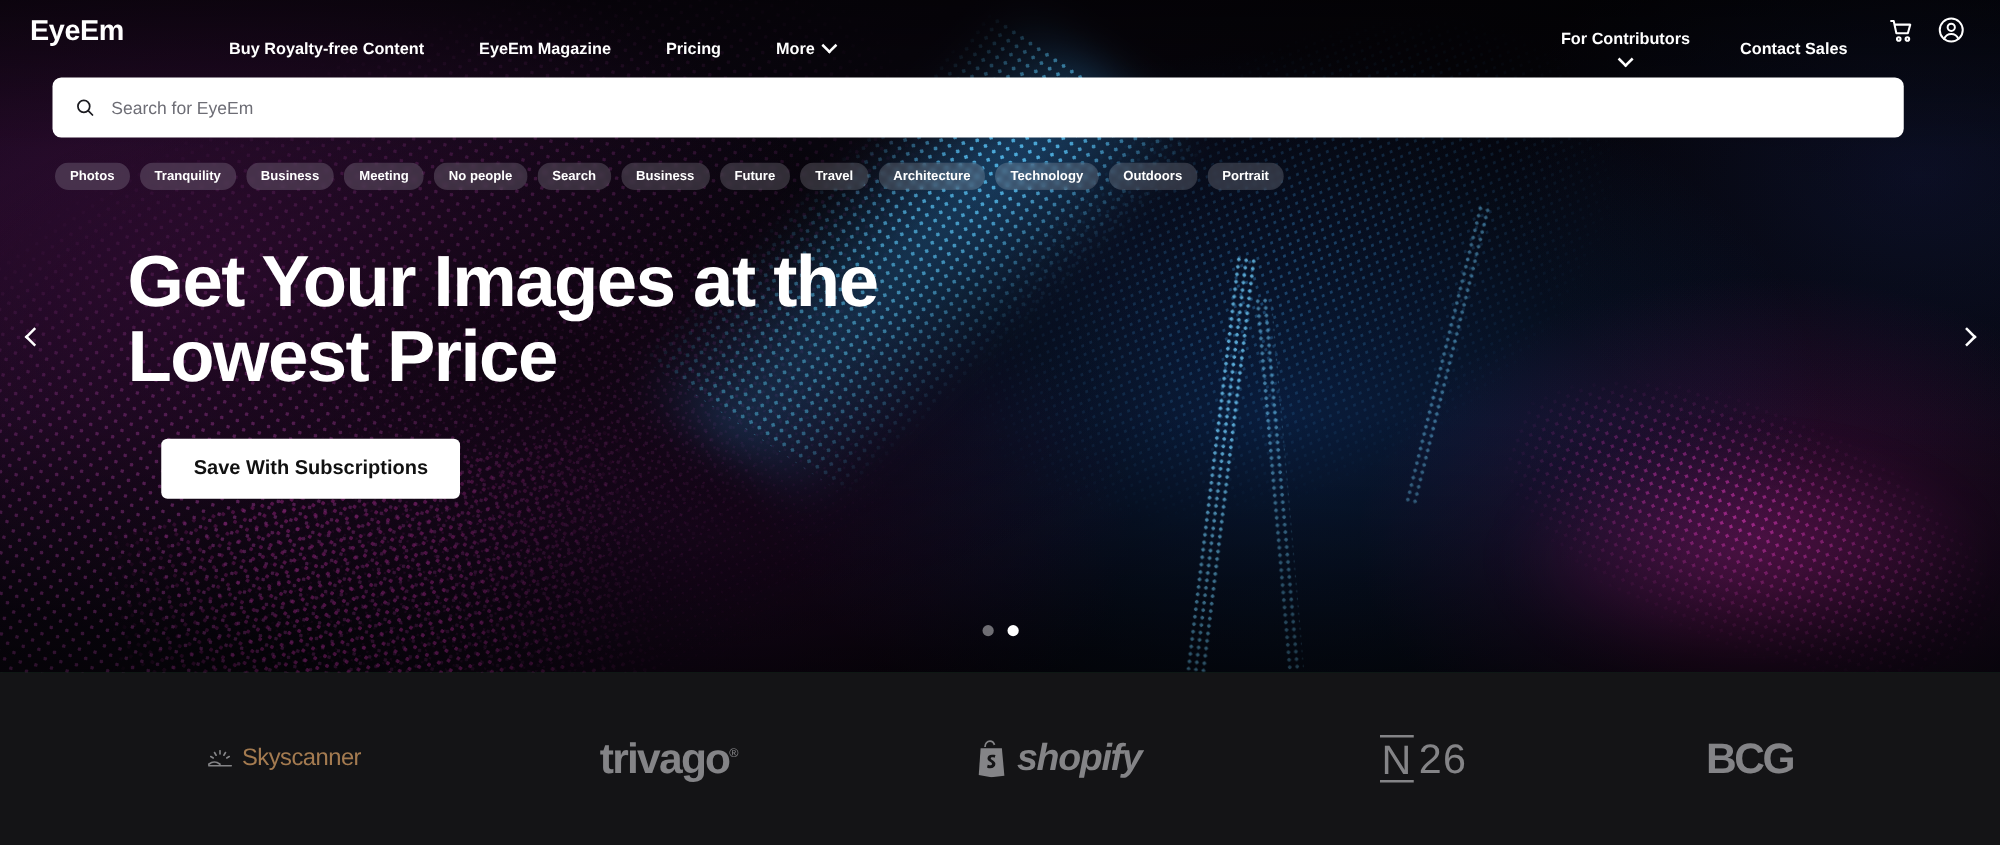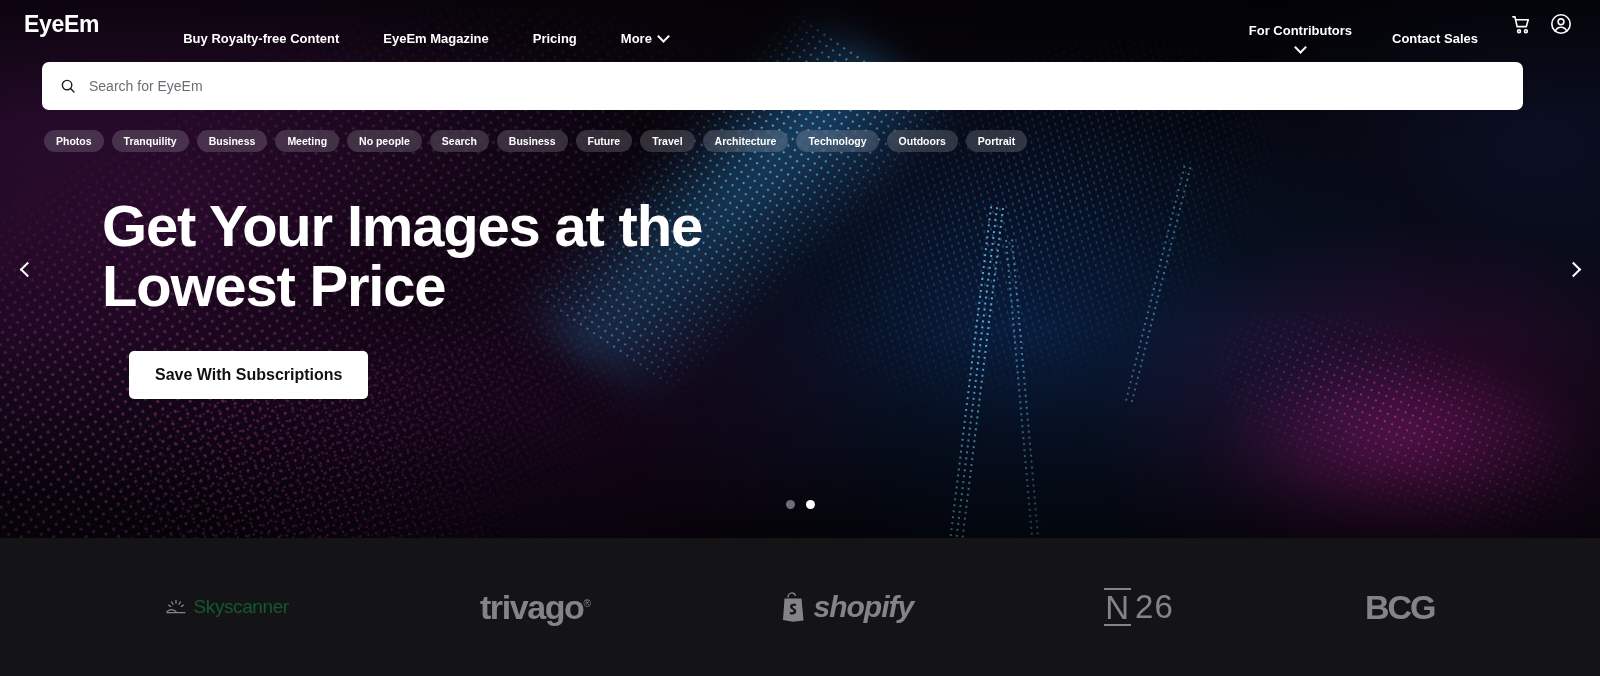--- a/index.html
+++ b/index.html
@@ -206,21 +206,21 @@
   .dot.active { background:#fff; }
 
   
   .logobar {
     position:absolute; left:0; top:538px; width:1600px; height:138px;
     background:#141416; display:flex; align-items:center; z-index:20;
   }
   .logobar-inner { width:100%; display:flex; align-items:center; justify-content:space-around; padding:0 70px; }
   .brand { opacity:.62; display:flex; align-items:center; justify-content:center; }
   .brand svg, .brand .txt { display:block; }
-  .brand .txt { color:#15803d; }
+  .brand .txt { color:#fdba74; }
 
   .b-skyscanner { font-size:19px; font-weight:400; letter-spacing:-0.4px; color:#c9c9cc; display:flex; align-items:center; gap:8px; }
   .b-gyg { font-size:30px; font-weight:700; line-height:0.86; letter-spacing:0.5px; color:#c9c9cc; text-align:center; }
   .b-trivago { font-size:34px; font-weight:700; letter-spacing:-1.4px; color:#c9c9cc; }
   .b-trivago sup { font-size:10px; vertical-align:super; font-weight:400; }
   .b-shopify { font-size:30px; font-weight:700; font-style:italic; letter-spacing:-1px; color:#c9c9cc; display:flex; align-items:center; gap:7px; }
   .b-n26 { font-size:33px; font-weight:300; letter-spacing:1px; color:#c9c9cc; display:flex; align-items:center; }
   .b-n26 .n { border-top:2px solid #c9c9cc; border-bottom:2px solid #c9c9cc; padding:1px 1px 0; margin-right:4px; line-height:1; }
   .b-bcg { font-size:34px; font-weight:700; letter-spacing:-2px; color:#c9c9cc; }
 </style>

